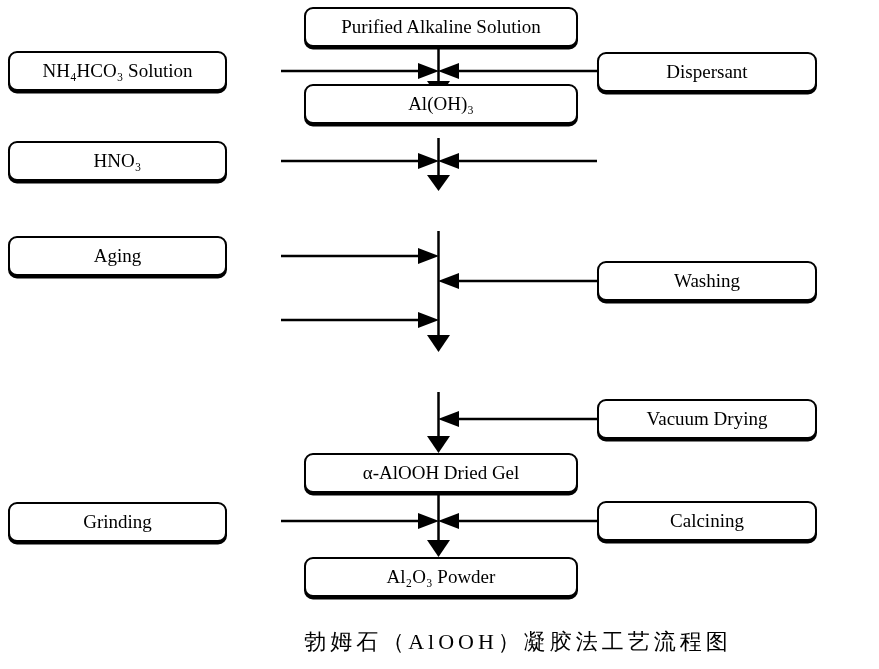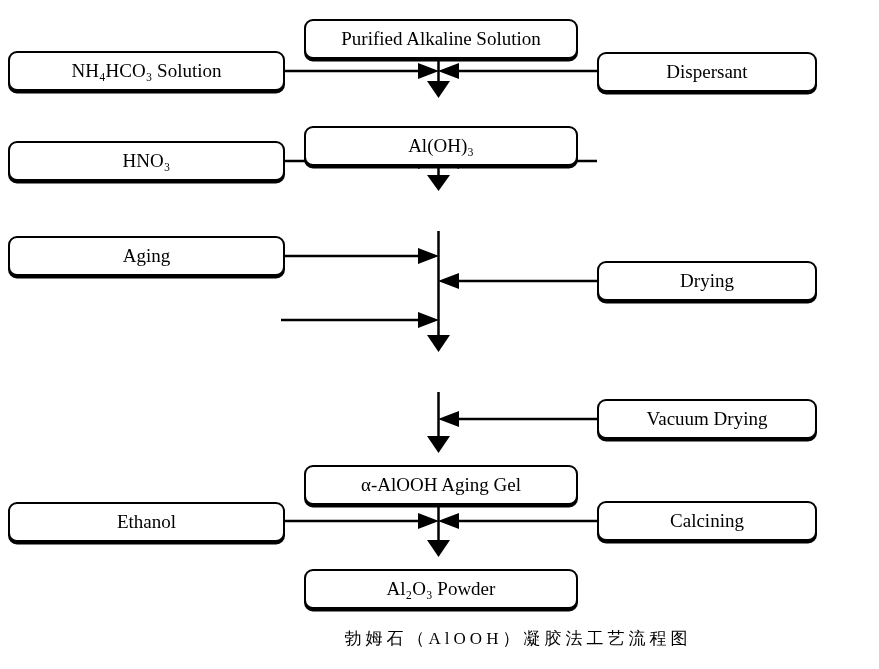--- a/index.html
+++ b/index.html
@@ -28,28 +28,28 @@
     height:40px;
     border:2px solid var(--box-border);
     border-radius:9px;
     background:var(--box-fill);
     box-shadow:0 2.5px 0 var(--box-border);
     display:flex;align-items:center;justify-content:center;
     font-size:19px;
     white-space:nowrap;
     text-align:center;
   }
-  .node.center{left:304px;width:274px;margin-top:12px;}
-  .node.left{left:8px;width:277px;}
+  .node.center{left:304px;width:274px;}
+  .node.left{left:8px;width:219px;}
   .node.right{left:597px;width:220px;}
   .caption{
     position:absolute;
     left:298px;top:627px;width:440px;
     text-align:center;
-    font-size:17px;
+    font-size:22px;
     letter-spacing:4px;
     color:var(--text);
   }
 </style>
 </head>
 <body>
 
 <div class="stage">
 
   <svg class="connectors" viewBox="0 0 879 669" xmlns="http://www.w3.org/2000/svg" fill="none" stroke="currentColor" stroke-width="2.5">
@@ -109,48 +109,48 @@
     </g>
     <g>
       <path d="M597 521 H459"></path>
       <polygon fill="currentColor" stroke="none" points="459,513 459,529 438,521"></polygon>
     </g>
   </svg>
 
   <div class="node center" style="top:7px">
     <span>Purified Alkaline Solution</span>
   </div>
-  <div class="node center" style="top:114px">
+  <div class="node center" style="top:84px">
     <span>Al(OH)₃</span>
   </div>
   <div class="node center" style="top:453px">
-    <span>α-AlOOH Aging Gel</span>
+    <span>α-AlOOH Dried Gel</span>
   </div>
   <div class="node center" style="top:557px">
     <span>Al₂O₃ Powder</span>
   </div>
 
   <div class="node left" style="top:51px">
     <span>NH₄HCO₃ Solution</span>
   </div>
   <div class="node left" style="top:141px">
     <span>HNO₃</span>
   </div>
   <div class="node left" style="top:236px">
     <span>Aging</span>
   </div>
   <div class="node left" style="top:502px">
-    <span>Ethanol</span>
+    <span>Grinding</span>
   </div>
 
   <div class="node right" style="top:52px">
     <span>Dispersant</span>
   </div>
   <div class="node right" style="top:261px">
-    <span>Drying</span>
+    <span>Washing</span>
   </div>
   <div class="node right" style="top:501px">
     <span>Calcining</span>
   </div>
   <div class="node right" style="top:399px">
     <span>Vacuum Drying</span>
   </div>
 
   <div class="caption">勃姆石（AlOOH）凝胶法工艺流程图</div>
 

